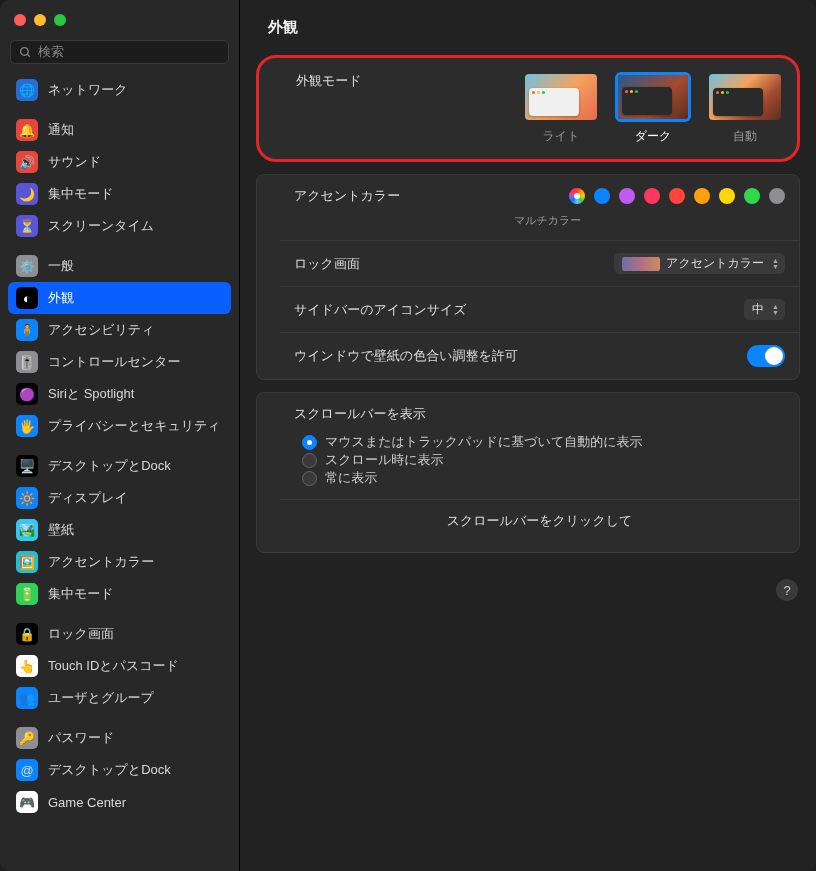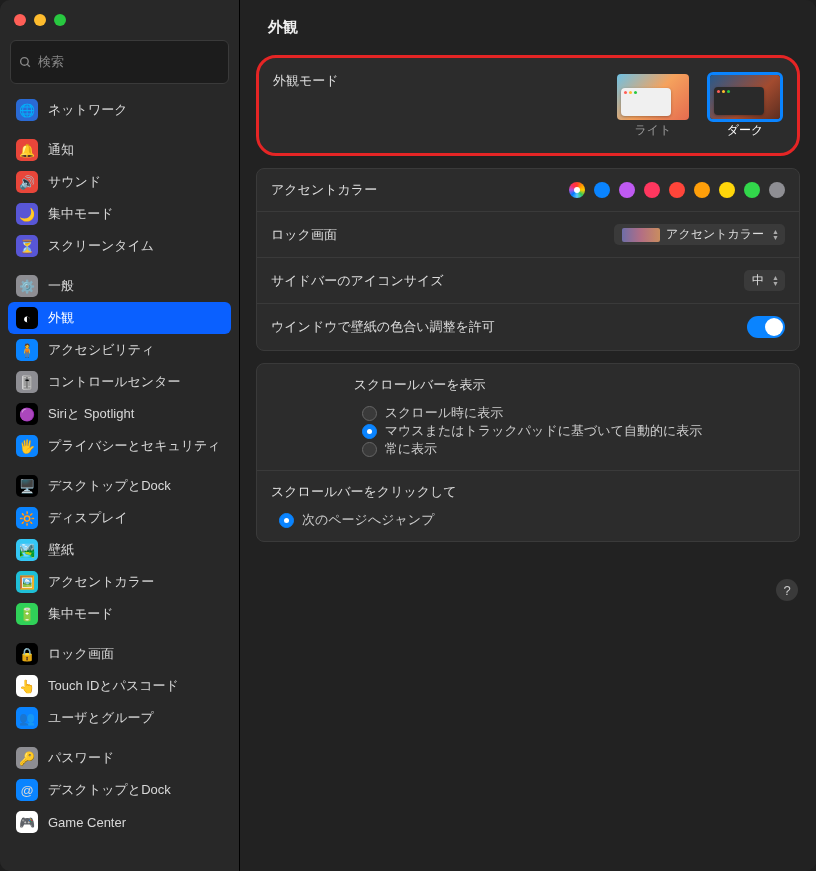--- a/index.html
+++ b/index.html
@@ -40,21 +40,21 @@
   .tl-red { background: #ff5f57; }
   .tl-yellow { background: #febc2e; }
   .tl-green { background: #28c840; }
   .search-wrap {
     padding: 4px 10px 10px 10px;
   }
   .search {
     background: #1c1c1c;
     border: 1px solid #3a3a3a;
     border-radius: 6px;
-    height: 44px;
+    height: 24px;
     display: flex;
     align-items: center;
     padding: 0 8px;
     color: #888;
   }
   .search svg { margin-right: 6px; }
   .nav {
     flex: 1;
     overflow-y: auto;
     padding: 0 8px 10px 8px;
@@ -102,27 +102,28 @@
   }
   .panel.highlighted {
     border: 3px solid #e52525;
     border-radius: 20px;
   }
   .row {
     display: flex;
     align-items: center;
     padding: 12px 14px;
     border-bottom: 1px solid #3a3a3a;
+    margin-left: 23px;
   }
   .row:last-child { border-bottom: none; }
   .row-label { flex: 0 0 auto; color: #ddd; }
   .row-content { flex: 1; display: flex; justify-content: flex-end; align-items: center; gap: 8px; }
   .appearance-row { align-items: flex-start; padding: 14px; }
   .appearance-options { display: flex; gap: 16px; }
-  .ap-option { display: flex; flex-direction: column; align-items: center; cursor: pointer; }
+  .ap-option { display: flex; flex-direction: column; align-items: center; gap: 6px; cursor: pointer; }
   .ap-thumb {
     width: 76px; height: 50px;
     border-radius: 6px;
     overflow: hidden;
     position: relative;
     border: 2px solid transparent;
   }
   .ap-option.selected .ap-thumb { border: 3px solid #0a84ff; }
   .ap-option.selected .ap-label { color: #fff; font-weight: 500; }
   .ap-label { font-size: 12px; color: #9a9a9a; }
@@ -354,20 +355,33 @@
                   <div class="mini-win dark">
                     <div class="mini-titlebar">
                       <span class="mini-dot" style="background: rgb(255, 95, 87);"></span>
                       <span class="mini-dot" style="background: rgb(254, 188, 46);"></span>
                       <span class="mini-dot" style="background: rgb(40, 200, 64);"></span>
                     </div>
                   </div>
                 </div>
                 <div class="ap-label">ダーク</div>
               </div>
+              <div class="ap-option">
+                <div class="ap-thumb thumb-auto">
+                  <div class="thumb-bg"></div>
+                  <div class="mini-win dark">
+                    <div class="mini-titlebar">
+                      <span class="mini-dot" style="background: rgb(255, 95, 87);"></span>
+                      <span class="mini-dot" style="background: rgb(254, 188, 46);"></span>
+                      <span class="mini-dot" style="background: rgb(40, 200, 64);"></span>
+                    </div>
+                  </div>
+                </div>
+                <div class="ap-label">自動</div>
+              </div>
             </div>
         </div>
       </div>
     </div>
 
     <div class="panel">
       <div class="row accent-row">
         <div class="accent-top">
           <div class="row-label">アクセントカラー</div>
           <div class="accent-colors" id="accent-colors">
@@ -375,20 +389,21 @@
               <div class="accent-color" style="background: rgb(10, 132, 255);"></div>
               <div class="accent-color" style="background: rgb(191, 90, 242);"></div>
               <div class="accent-color" style="background: rgb(255, 55, 95);"></div>
               <div class="accent-color" style="background: rgb(255, 69, 58);"></div>
               <div class="accent-color" style="background: rgb(255, 159, 10);"></div>
               <div class="accent-color" style="background: rgb(255, 214, 10);"></div>
               <div class="accent-color" style="background: rgb(50, 215, 75);"></div>
               <div class="accent-color" style="background: rgb(142, 142, 147);"></div>
             </div>
         </div>
+        <div class="accent-caption">マルチカラー</div>
       </div>
       <div class="row">
         <div class="row-label">ロック画面</div>
         <div class="row-content">
           <div class="select-pill">
             <span class="highlight-swatch"></span>
             <span>アクセントカラー</span>
             <span class="chevrons">▲<br>▼</span>
           </div>
         </div>
@@ -404,47 +419,43 @@
       </div>
       <div class="row">
         <div class="row-label">ウインドウで壁紙の色合い調整を許可</div>
         <div class="row-content">
           <div class="toggle"></div>
         </div>
       </div>
     </div>
 
     <div class="panel">
-      <div class="row" style="flex-direction:column; align-items:center;">
+      <div class="row" style="flex-direction:column; align-items:flex-start;">
         <div class="radio-group">
           <div class="title">スクロールバーを表示</div>
           <div id="scroll-show-opts">
               <div class="radio-item">
+                <span class="radio checked"></span>
+                <span>マウスまたはトラックパッドに基づいて自動的に表示</span>
+              </div>
+              <div class="radio-item">
                 <span class="radio"></span>
                 <span>スクロール時に表示</span>
-              </div>
-              <div class="radio-item">
-                <span class="radio checked"></span>
-                <span>マウスまたはトラックパッドに基づいて自動的に表示</span>
               </div>
               <div class="radio-item">
                 <span class="radio"></span>
                 <span>常に表示</span>
               </div>
             </div>
         </div>
       </div>
-      <div class="row" style="flex-direction:column; align-items:flex-start;">
+      <div class="row" style="flex-direction:column; align-items:center;">
         <div class="radio-group">
           <div class="title">スクロールバーをクリックして</div>
           <div id="scroll-click-opts">
-              <div class="radio-item">
-                <span class="radio checked"></span>
-                <span>次のページへジャンプ</span>
-              </div>
             </div>
         </div>
       </div>
     </div>
 
     <div class="help-btn">?</div>
   </main>
 </div>
 
 </body></html>

